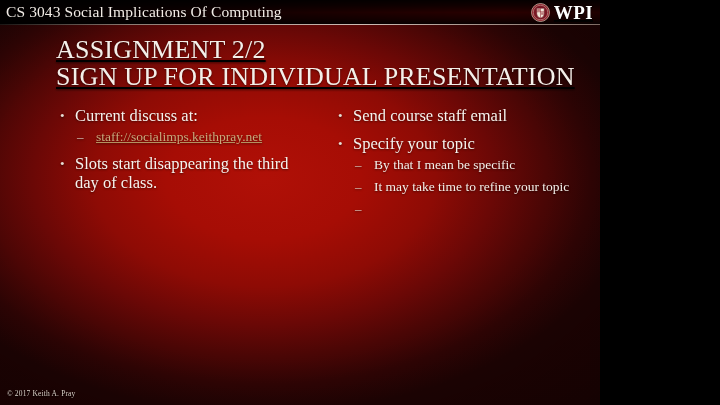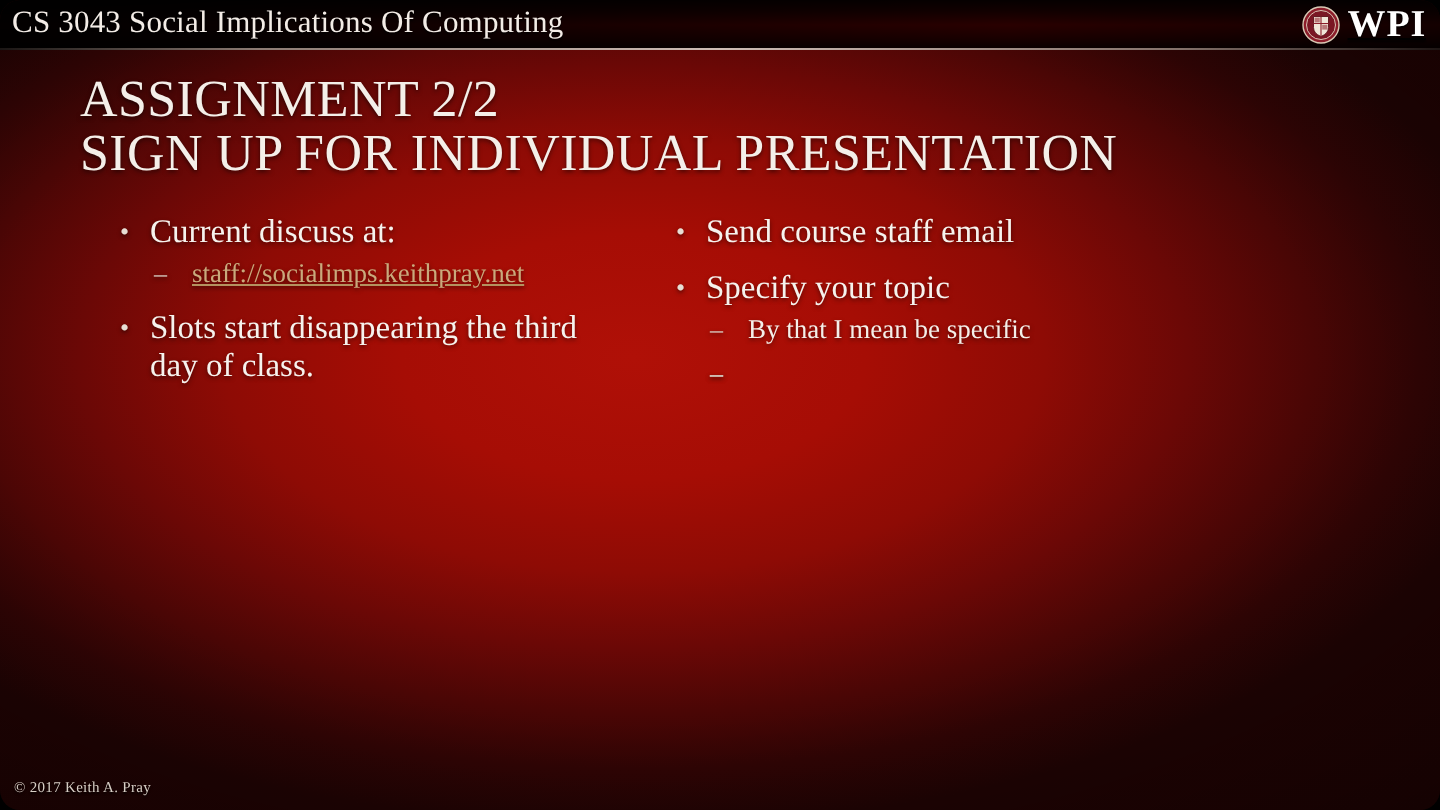--- a/index.html
+++ b/index.html
@@ -2,35 +2,34 @@
 <html><head>
 <meta charset="utf-8">
 <style>
   html, body {
     margin: 0;
     padding: 0;
     background: #000;
   }
   #slide {
     position: relative;
-    width: 720px;
+    width: 600px;
     height: 405px;
     overflow: hidden;
     font-family: "Liberation Serif", serif;
     background-color: #5c0a06;
     background-image:
       radial-gradient(ellipse 62% 58% at 44% 44%,
         #b01007 0%,
         #a60d05 26%,
         #8e0b05 46%,
         #6b0806 62%,
         #4a0605 76%,
         #300404 88%,
         #1f0303 100%);
-    border-radius: 10px;
   }
   
   #slide::after {
     content: "";
     position: absolute;
     inset: 0;
     pointer-events: none;
     background:
       radial-gradient(ellipse 85% 80% at 45% 45%, rgba(0,0,0,0) 55%, rgba(0,0,0,0.38) 100%);
   }
@@ -105,24 +104,25 @@
     font-size: 19px;
     line-height: 19px;
     color: #ffffff;
     letter-spacing: 0.4px;
     text-shadow: 0 1px 1px rgba(0,0,0,0.9);
   }
 
   
   .slide-title {
     position: absolute;
-    left: 40px;
+    left: 56px;
     top: 36px;
     width: 620px;
     z-index: 4;
+    text-decoration: underline;
   }
   .slide-title .line {
     font-size: 26px;
     line-height: 27px;
     color: #f4efe9;
     letter-spacing: 0.2px;
     white-space: nowrap;
     text-shadow: 0 1px 2px rgba(0,0,0,0.55);
   }
 
@@ -270,20 +270,21 @@
         <li class="b1">
           <span class="marker1">•</span>
           <span>Specify your topic</span>
           <ul class="lvl2">
             <li class="b2">
               <span class="marker2">–</span>
               <span>By that I mean be specific</span>
             </li>
             <li class="b2">
               <span class="marker2">–</span>
+              <span>It may take time to refine your topic</span>
             </li>
             <li class="b2">
               <span class="marker2">–</span>
             </li>
           </ul>
         </li>
 
       </ul>
     </div>
 

